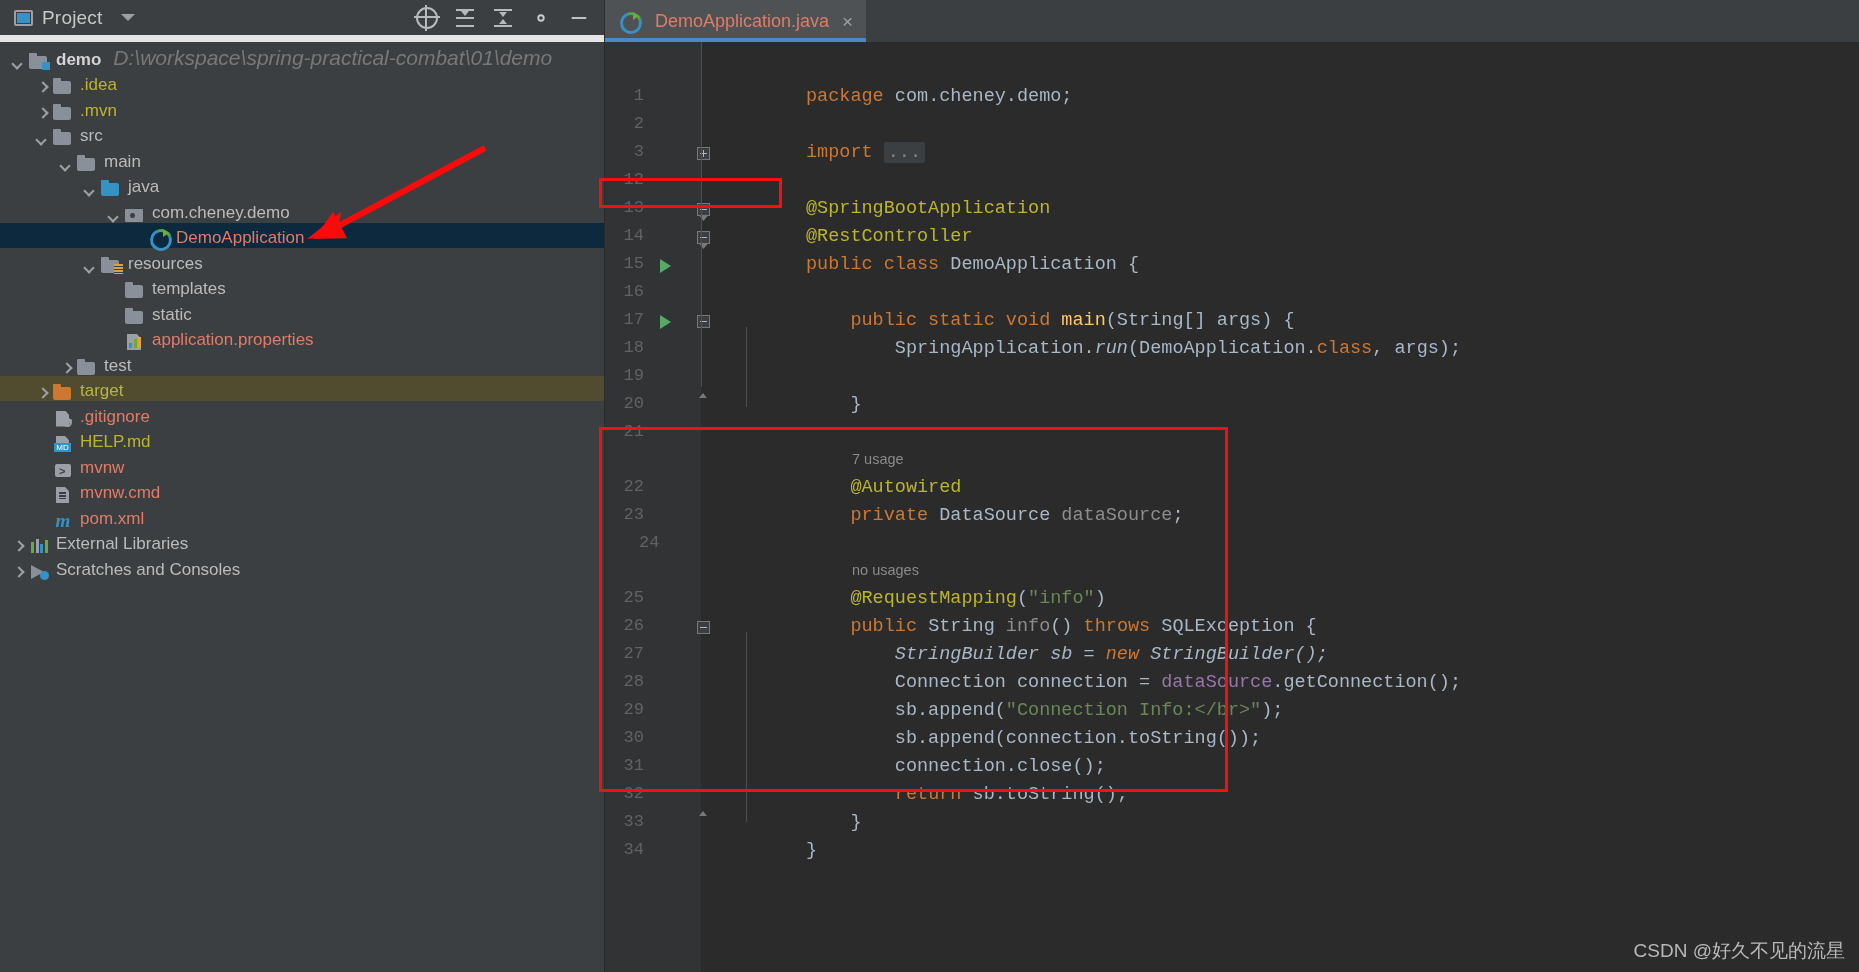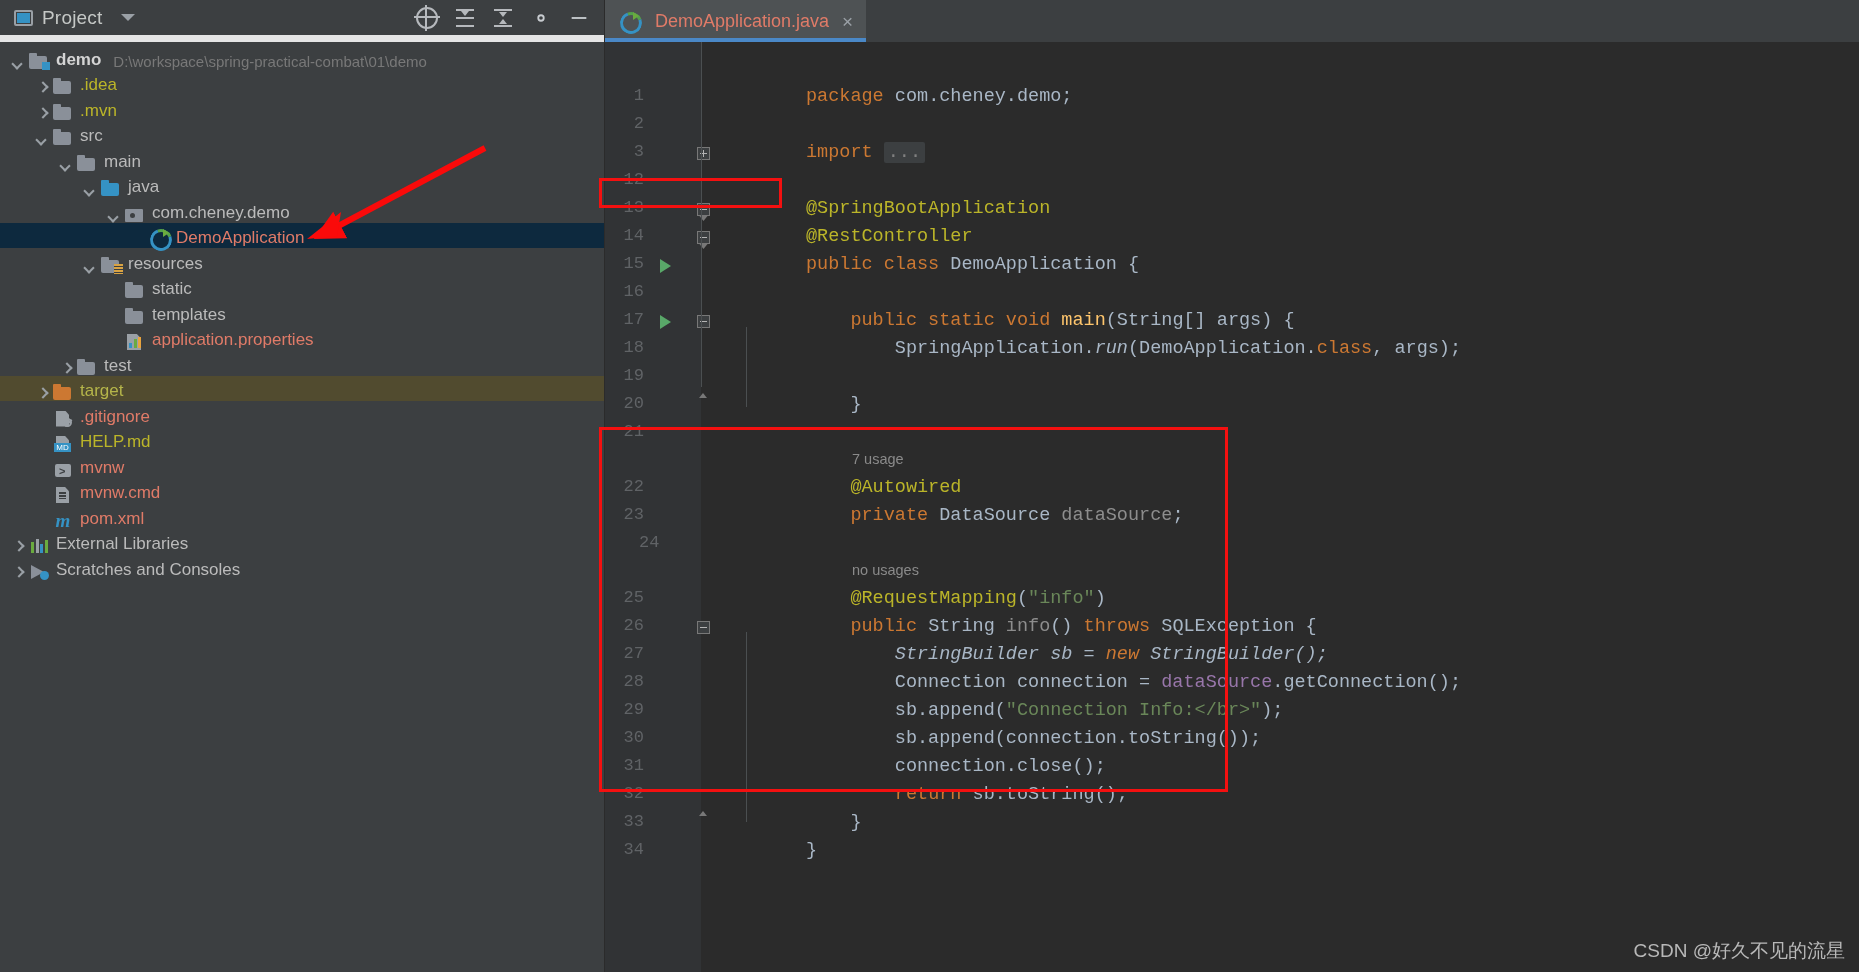--- a/index.html
+++ b/index.html
@@ -193,21 +193,21 @@
   .ic-scratch::before {
     content:""; position:absolute; left:2px; top:2px; width:0; height:0;
     border-left:13px solid #8a9099; border-top:7px solid transparent; border-bottom:7px solid transparent;
   }
   .ic-scratch .badge {
     position:absolute; right:0px; bottom:0px; width:9px; height:9px; background:#3592c4; border-radius:50%;
   }
 
   .lbl { font-size: 17px; }
   .lbl.bold { font-weight: bold; color:#d4d4d4; }
-  .path { color: #787878; font-size: 15px; margin-left: 12px; }
+  .path { color: #787878; font-size: 21px; margin-left: 12px; font-style: italic; }
 
   
   .editor { flex: 1 1 auto; display: flex; flex-direction: column; background:#2b2b2b; position:relative;}
   .tabbar {
     height: 42px; flex: 0 0 42px; background:#3c3f41; display:flex; align-items:stretch;
   }
   .tab {
     display:flex; align-items:center; gap:9px; padding: 0 13px 0 14px;
     background:#4e5254; position:relative; cursor:pointer;
   }
@@ -387,27 +387,27 @@
           <span class="arrow down"></span>
           <span class="ic ic-folder ic-res">
             <span class="badge"></span>
           </span>
           <span class="lbl" style="color:#bbbbbb">resources</span>
         </div>
         <div class="row">
           <span style="display:inline-block;width:108px;flex:0 0 108px"></span>
           <span class="arrow none"></span>
           <span class="ic ic-folder"></span>
+          <span class="lbl" style="color:#bbbbbb">templates</span>
+        </div>
+        <div class="row">
+          <span style="display:inline-block;width:108px;flex:0 0 108px"></span>
+          <span class="arrow none"></span>
+          <span class="ic ic-folder"></span>
           <span class="lbl" style="color:#bbbbbb">static</span>
-        </div>
-        <div class="row">
-          <span style="display:inline-block;width:108px;flex:0 0 108px"></span>
-          <span class="arrow none"></span>
-          <span class="ic ic-folder"></span>
-          <span class="lbl" style="color:#bbbbbb">templates</span>
         </div>
         <div class="row">
           <span style="display:inline-block;width:108px;flex:0 0 108px"></span>
           <span class="arrow none"></span>
           <span class="ic ic-props">
             <span class="bars">
               <i></i>
               <i></i>
               <i></i>
             </span>

